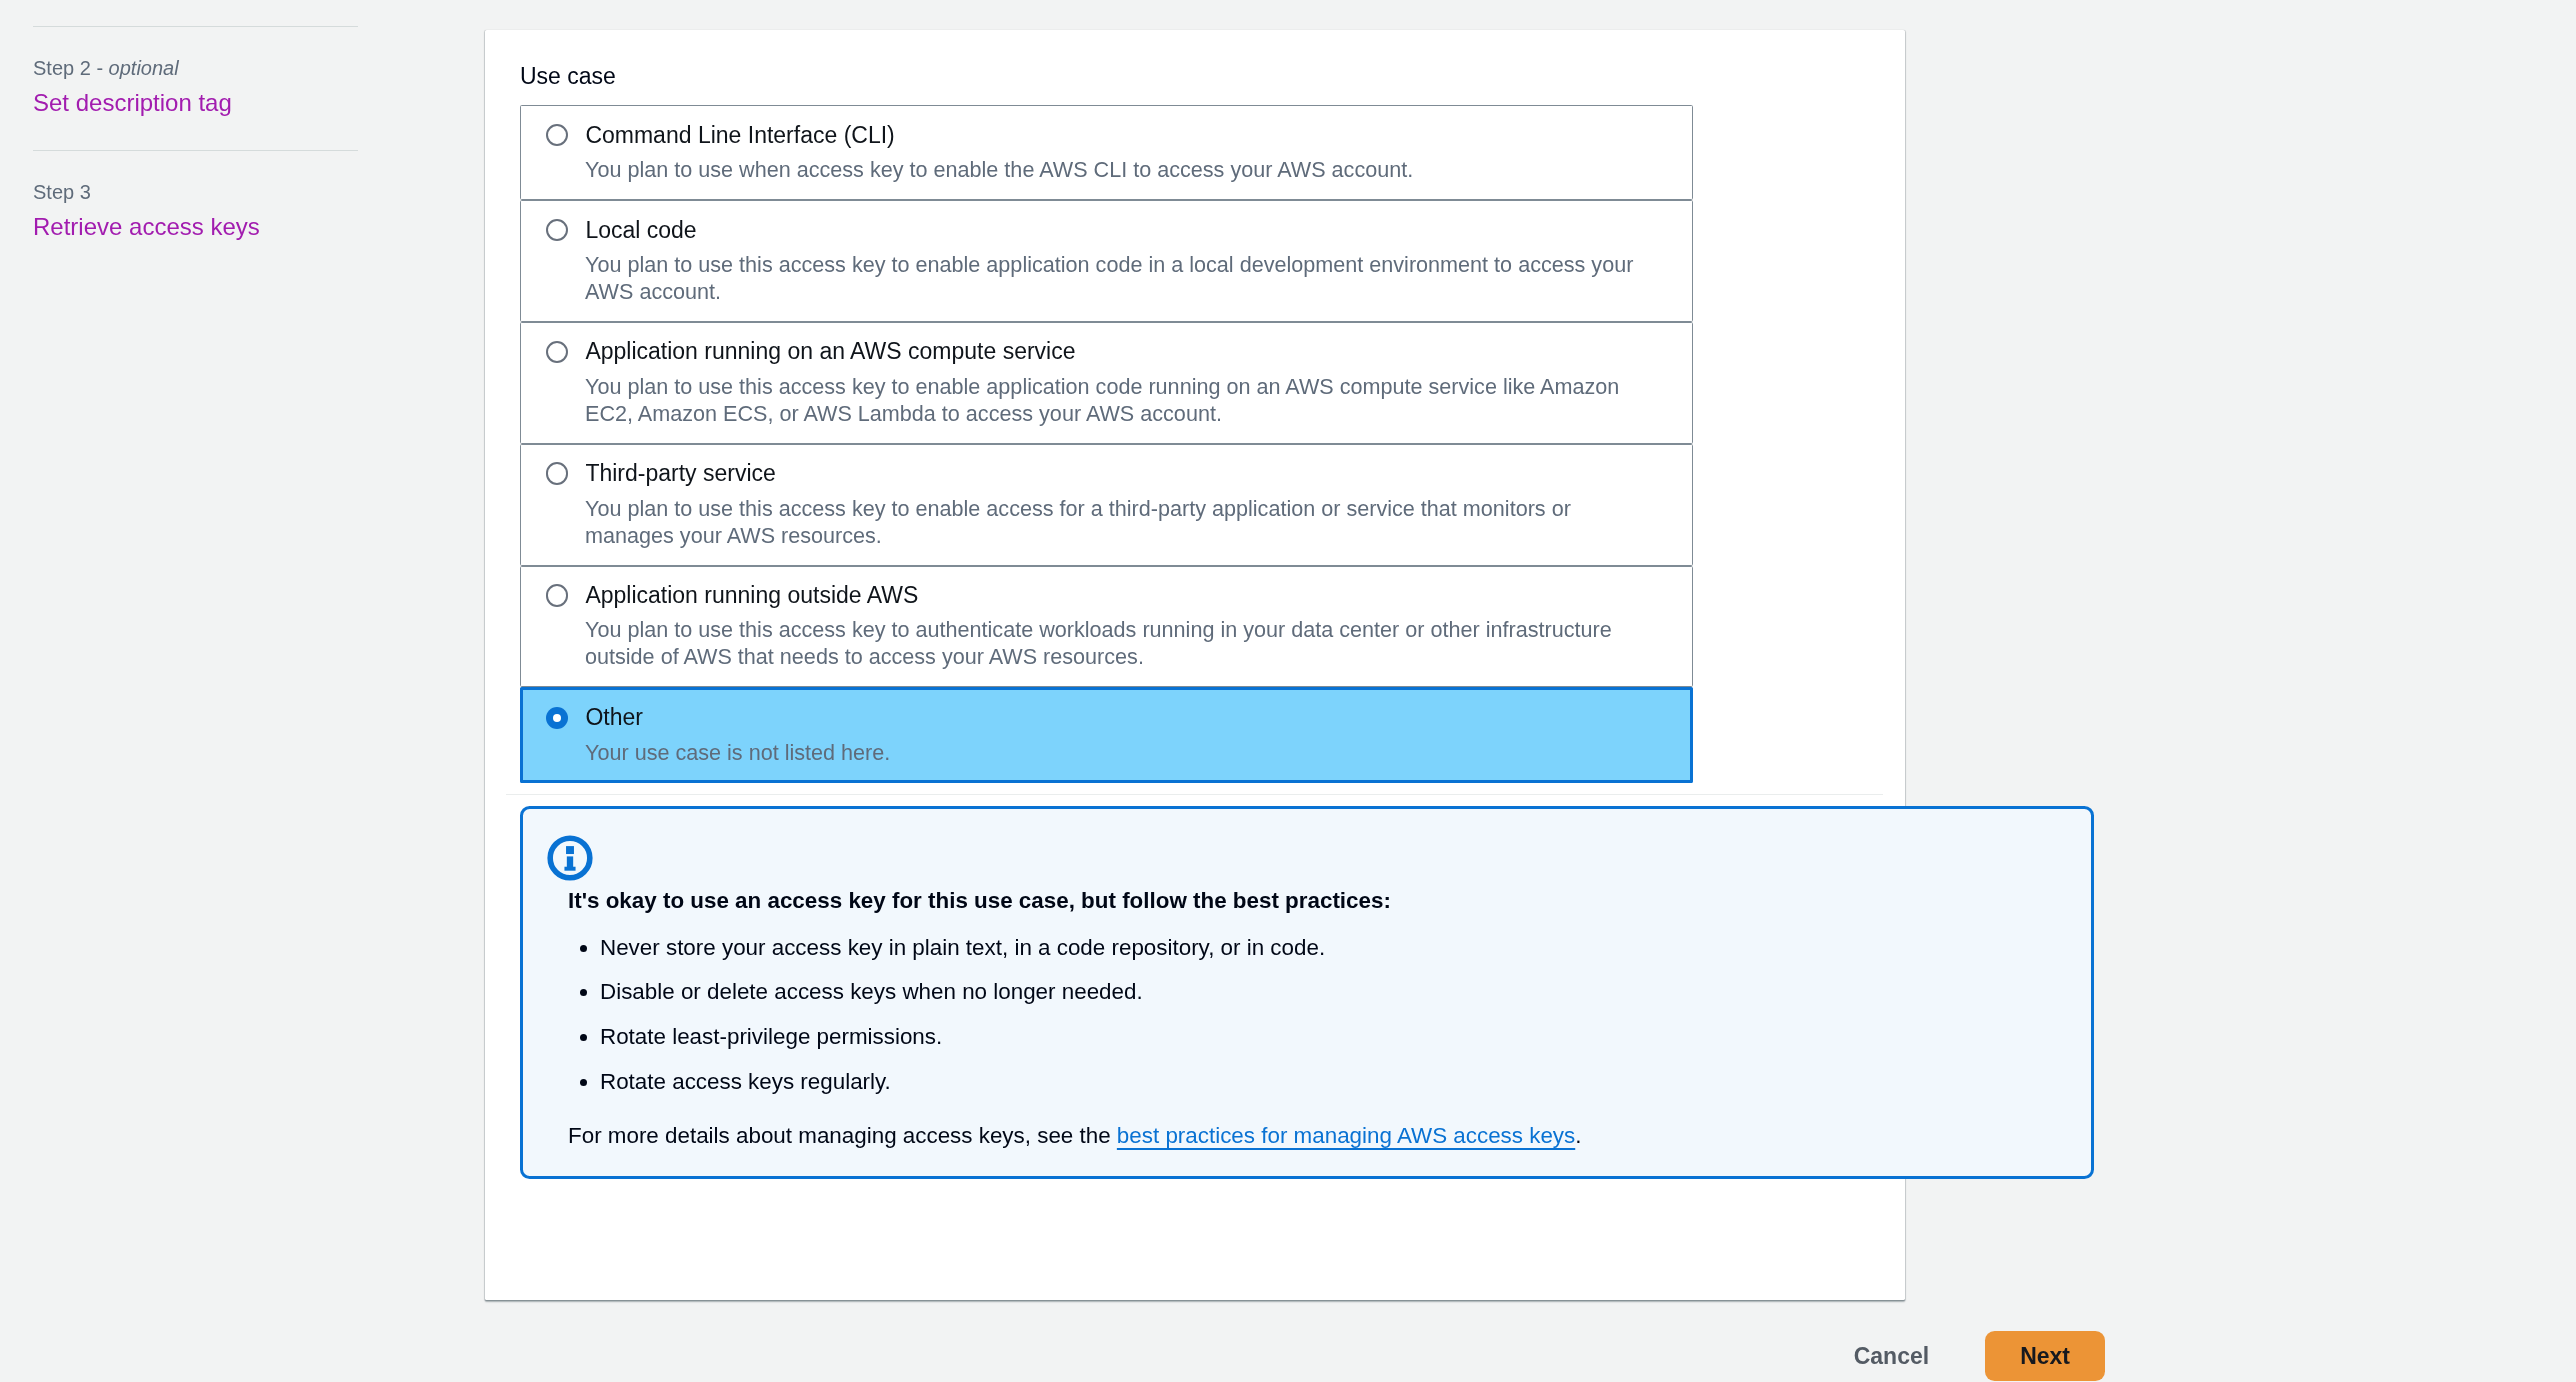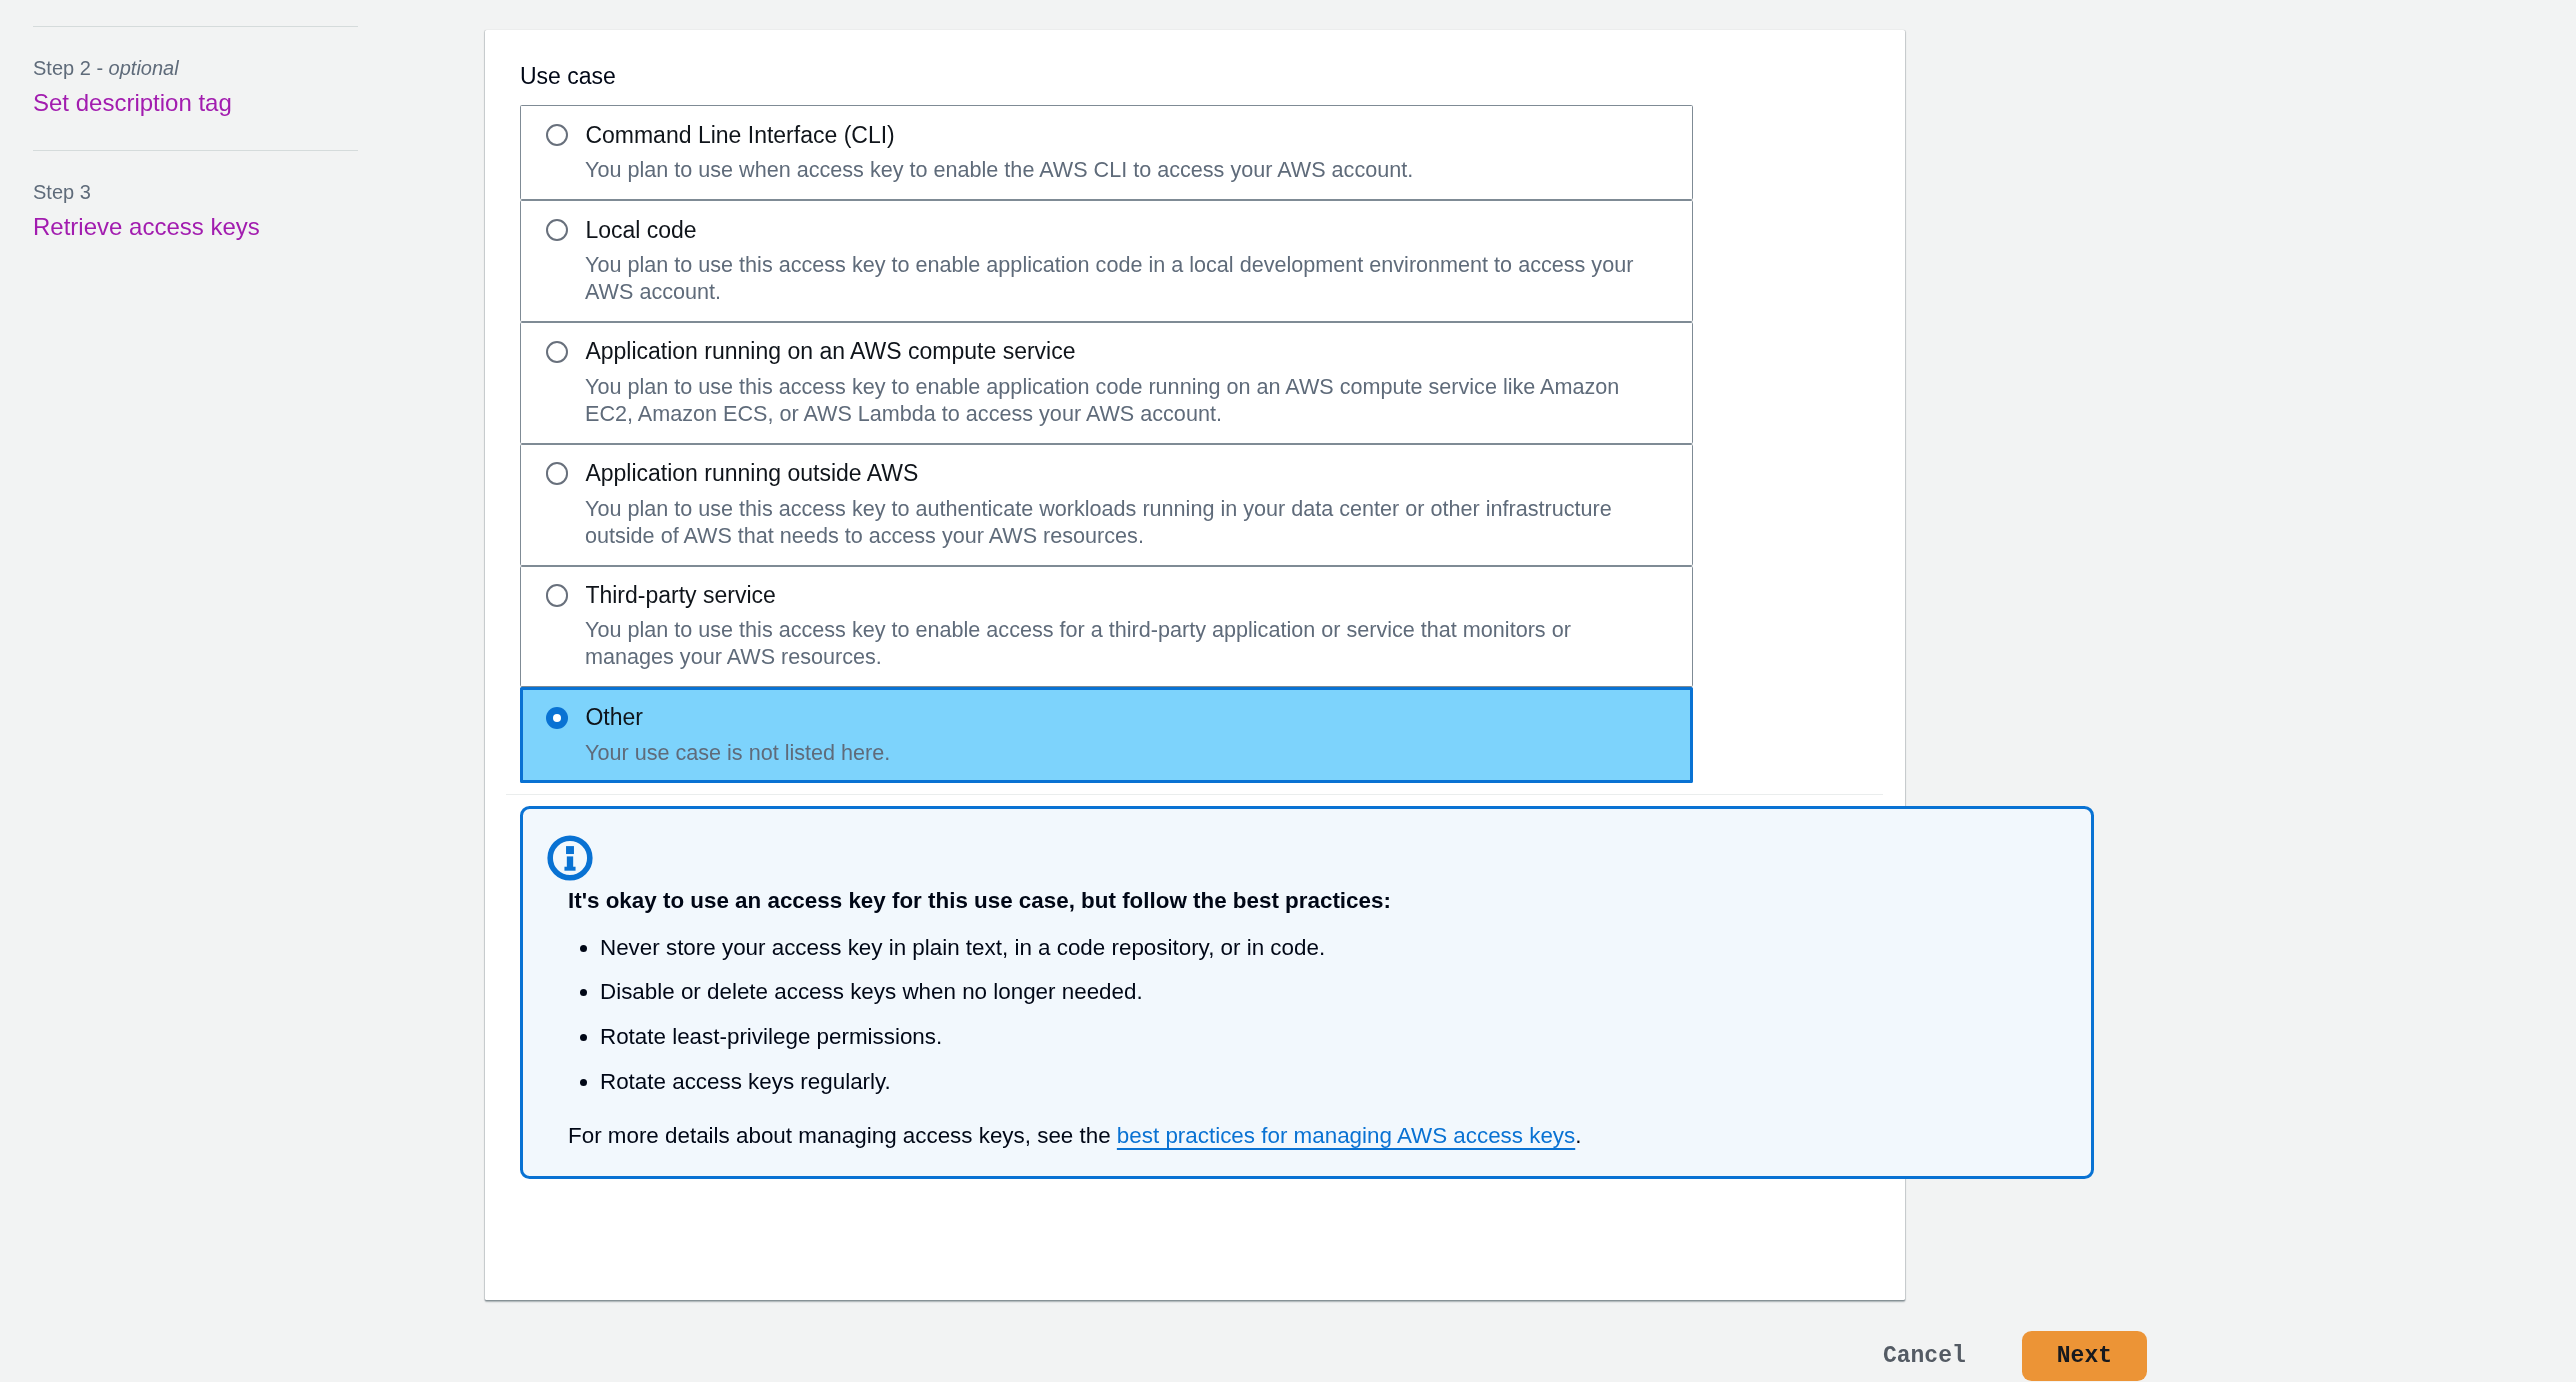--- a/index.html
+++ b/index.html
@@ -59,21 +59,21 @@
     padding:24px 26px 27px 24px;display:flex;flex-direction:column;
   }
   .alert-icon{flex:none;width:46px;height:46px;margin-top:1.6px;}
   .alert-body{margin-left:21px;}
   .alert-title{font-size:22.4px;line-height:29px;font-weight:bold;color:#000716;margin-top:4.8px;}
   .alert-body ul{margin:19px 0 0 0;padding-left:32px;}
   .alert-body li{font-size:22.4px;line-height:27px;color:#000716;margin-bottom:17.6px;}
   .alert-footer{margin-top:27px;font-size:22.4px;line-height:27px;color:#000716;}
   .alert-footer a{color:#0972d3;text-decoration:underline;text-decoration-thickness:1.6px;text-underline-offset:4.8px;}
   
-  .footer-actions{position:absolute;left:507px;top:1330px;width:1640px;text-align:right;white-space:nowrap;font-family:Liberation Mono, monospace;}
+  .footer-actions{position:absolute;left:465px;top:1330px;width:1640px;text-align:right;white-space:nowrap;}
   .cancel-btn{
     display:inline-block;vertical-align:middle;border:none;background:none;cursor:pointer;
     font-family:inherit;font-size:23px;font-weight:bold;color:#545b64;margin-right:50px;line-height:50px;
   }
   .next-btn{
     display:inline-block;vertical-align:middle;border:none;cursor:pointer;
     background:#ec9436;color:#16191f;font-family:inherit;font-size:23px;font-weight:bold;
     height:50px;line-height:50px;padding:0 35px;border-radius:9.6px;
   }
 </style>
@@ -116,31 +116,31 @@
     <div class="tile-head">
       <span class="radio"></span>
       <span class="tile-title">Application running on an AWS compute service</span>
     </div>
     <div class="tile-desc">You plan to use this access key to enable application code running on an AWS compute service like Amazon EC2, Amazon ECS, or AWS Lambda to access your AWS account.</div>
   </div>
 
   <div class="tile">
     <div class="tile-head">
       <span class="radio"></span>
-      <span class="tile-title">Application running outside AWS</span>
+      <span class="tile-title">Third-party service</span>
     </div>
-    <div class="tile-desc">You plan to use this access key to authenticate workloads running in your data center or other infrastructure outside of AWS that needs to access your AWS resources.</div>
+    <div class="tile-desc">You plan to use this access key to enable access for a third-party application or service that monitors or manages your AWS resources.</div>
   </div>
 
   <div class="tile">
     <div class="tile-head">
       <span class="radio"></span>
-      <span class="tile-title">Third-party service</span>
+      <span class="tile-title">Application running outside AWS</span>
     </div>
-    <div class="tile-desc">You plan to use this access key to enable access for a third-party application or service that monitors or manages your AWS resources.</div>
+    <div class="tile-desc">You plan to use this access key to authenticate workloads running in your data center or other infrastructure outside of AWS that needs to access your AWS resources.</div>
   </div>
 
   <div class="tile selected">
     <div class="tile-head">
       <span class="radio"></span>
       <span class="tile-title">Other</span>
     </div>
     <div class="tile-desc">Your use case is not listed here.</div>
   </div>
 

